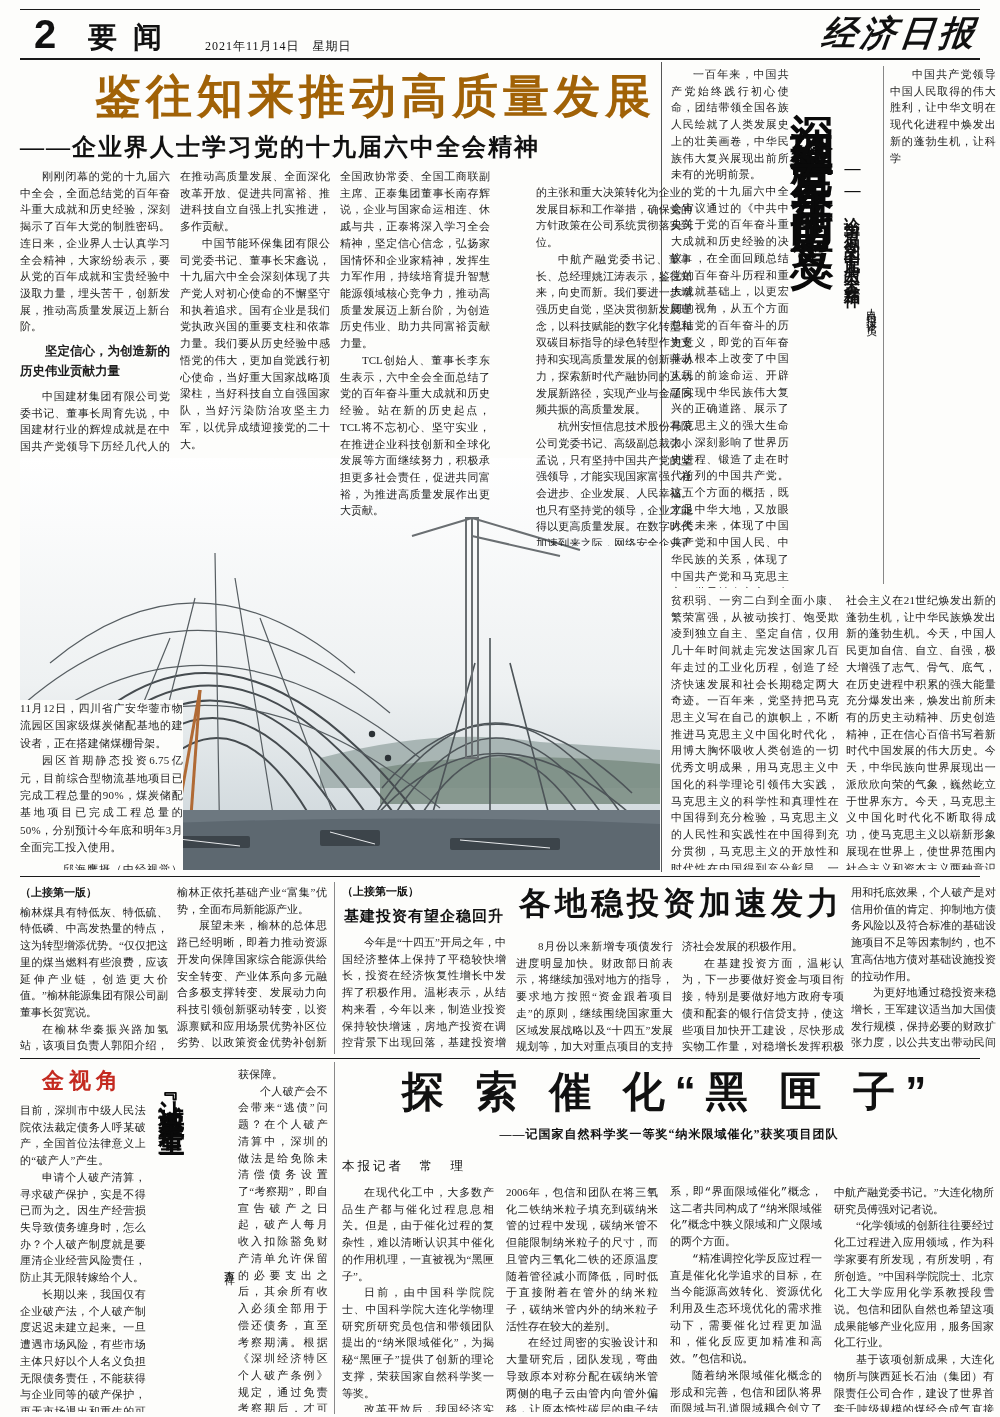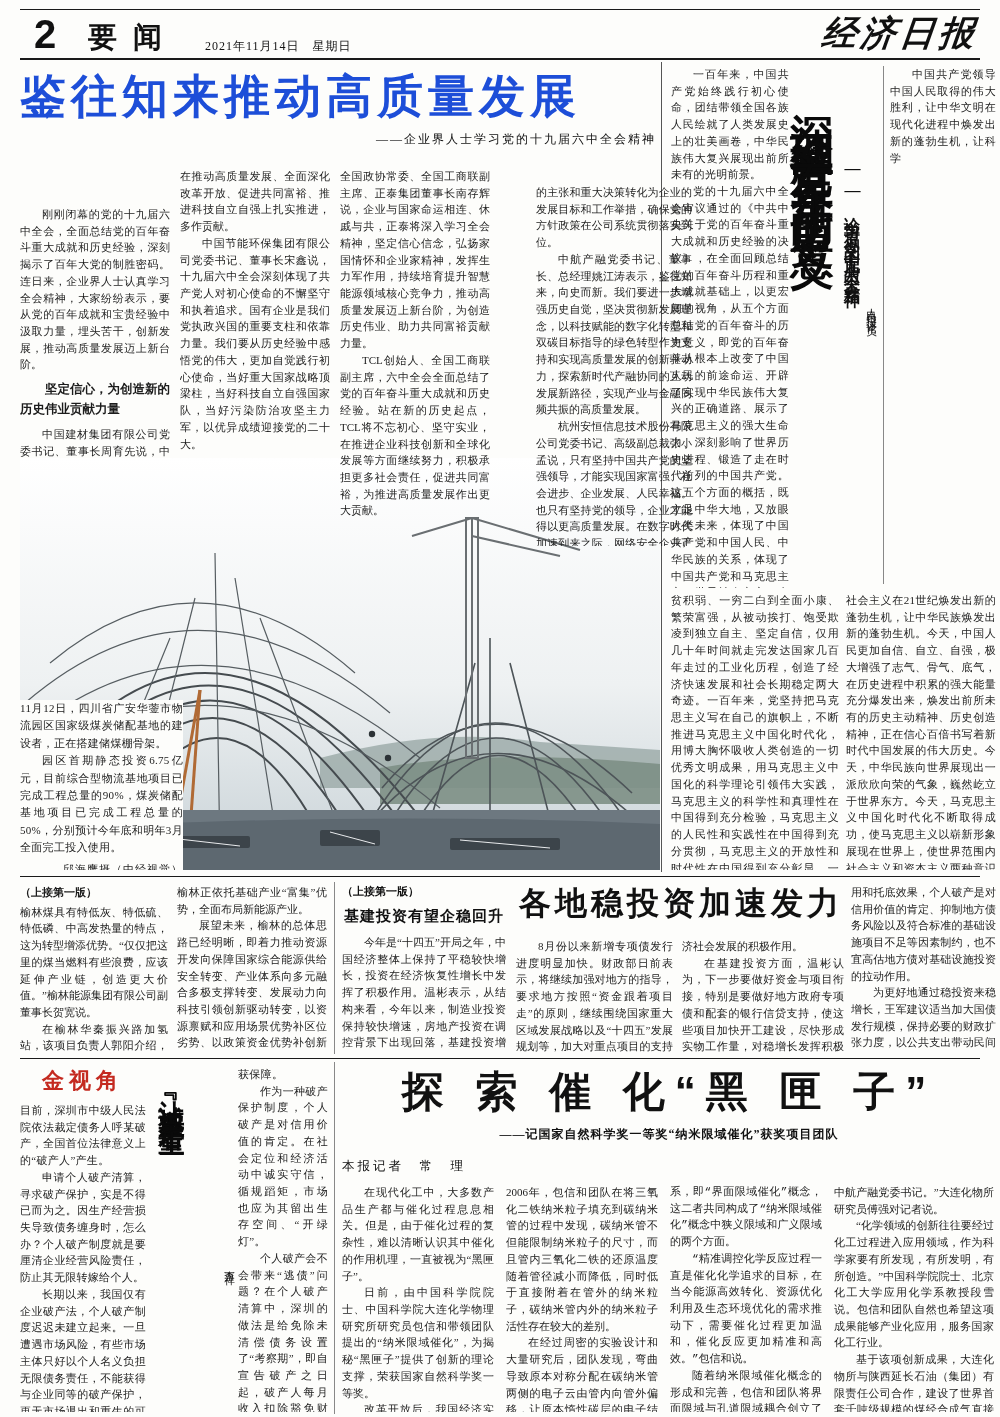--- a/index.html
+++ b/index.html
@@ -11,52 +11,52 @@
   .sans{font-family:"Liberation Sans","DejaVu Sans",sans-serif;}
   .col{position:absolute;overflow:hidden;font-size:11px;line-height:1.52;text-align:justify;color:#1c1c1c;}
   .kai{color:#222;letter-spacing:.3px;}
   .blk{margin:0;}
   .blk.p{text-indent:2em;}
   .blk.cont{text-indent:0;}
   .blk.lead{text-indent:0;font-weight:700;margin-bottom:3px;}
   .blk.h{font-family:"Liberation Sans",sans-serif;font-weight:700;font-size:12.5px;line-height:1.55;margin:7px 0;text-indent:2em;text-align:left;}
   .blk.credit{text-indent:0;text-align:right;margin-top:5px;letter-spacing:1px;}
   .vtext{writing-mode:vertical-rl;text-orientation:upright;}
-  .headline-main{font-family:Liberation Mono, monospace;font-weight:700;font-size:46px;letter-spacing:5px;text-align:left;color:#1d4ed8;}
-  .headline-sub{font-weight:400;font-size:12px;text-align:right;letter-spacing:2px;}
+  .headline-main{font-family:Liberation Mono, monospace;font-weight:700;font-size:46px;letter-spacing:5px;text-align:right;color:#a16207;}
+  .headline-sub{font-weight:700;font-size:24px;text-align:left;letter-spacing:2px;}
   .byline{text-align:left;font-size:12.5px;letter-spacing:3px;}
   .center-head{font-family:"Liberation Sans",sans-serif;font-weight:700;text-align:center;}
 </style>
 </head>
 <body>
 
 <div class="page">
 
   <div class="hrule" style="left:20px;top:9px;width:960px;"></div>
   <div class="abs sans" style="left:34px;top:12px;font-size:40px;font-weight:700;">2</div>
   <div class="abs" style="left:88px;top:18px;font-size:29px;font-weight:700;letter-spacing:16px;">要闻</div>
   <div class="abs" style="left:205px;top:38px;font-size:12px;letter-spacing:1px;">2021年11月14日　星期日</div>
   <div class="abs" style="right:22px;top:10px;font-size:35px;font-weight:700;font-style:italic;transform:skewX(-6deg);letter-spacing:4px;">经济日报</div>
   <div class="hrule" style="left:20px;top:58px;width:960px;height:2px;"></div>
 
   <div class="abs headline-main" style="left:20px;top:66px;width:636px;">鉴往知来推动高质量发展</div>
   <div class="abs headline-sub" style="left:20px;top:131px;width:636px;">——企业界人士学习党的十九届六中全会精神</div>
 
-  <div class="col" style="left:20px;top:168px;width:150px;height:288px;margin-top:38px;">
+  <div class="col" style="left:20px;top:168px;width:150px;height:288px;">
       <div class="blk p">刚刚闭幕的党的十九届六中全会，全面总结党的百年奋斗重大成就和历史经验，深刻揭示了百年大党的制胜密码。连日来，企业界人士认真学习全会精神，大家纷纷表示，要从党的百年成就和宝贵经验中汲取力量，埋头苦干，创新发展，推动高质量发展迈上新台阶。</div>
       <div class="blk h">坚定信心，为创造新的历史伟业贡献力量</div>
       <div class="blk p">中国建材集团有限公司党委书记、董事长周育先说，中国建材行业的辉煌成就是在中国共产党领导下历经几代人的艰苦奋斗取得的。我们要深入学习六中全会精神，坚持党的领导、加强党的建设，探索新时代建材行业新的发展路径。要强化创新，推动基础建材持续优化升级，推动新材料业务蓬勃发展，推动国际工程技术服务稳健拓展，引领我国建材行业不断登顶。</div>
     </div>
   <div class="col" style="left:180px;top:168px;width:150px;height:288px;">
       <div class="blk cont">在推动高质量发展、全面深化改革开放、促进共同富裕、推进科技自立自强上扎实推进，多作贡献。</div>
       <div class="blk p">中国节能环保集团有限公司党委书记、董事长宋鑫说，十九届六中全会深刻体现了共产党人对初心使命的不懈坚守和执着追求。国有企业是我们党执政兴国的重要支柱和依靠力量。我们要从历史经验中感悟党的伟大，更加自觉践行初心使命，当好重大国家战略顶梁柱，当好科技自立自强国家队，当好污染防治攻坚主力军，以优异成绩迎接党的二十大。</div>
     </div>
   <div class="col" style="left:340px;top:168px;width:150px;height:360px;z-index:3;">
       <div class="blk cont">全国政协常委、全国工商联副主席、正泰集团董事长南存辉说，企业与国家命运相连、休戚与共，正泰将深入学习全会精神，坚定信心信念，弘扬家国情怀和企业家精神，发挥生力军作用，持续培育提升智慧能源领域核心竞争力，推动高质量发展迈上新台阶，为创造历史伟业、助力共同富裕贡献力量。</div>
-      <div class="blk p">TCL创始人、全国工商联副主席，六中全会全面总结了党的百年奋斗重大成就和历史经验。站在新的历史起点，TCL将不忘初心、坚守实业，在推进企业科技创新和全球化发展等方面继续努力，积极承担更多社会责任，促进共同富裕，为推进高质量发展作出更大贡献。</div>
+      <div class="blk p">TCL创始人、董事长李东生表示，六中全会全面总结了党的百年奋斗重大成就和历史经验。站在新的历史起点，TCL将不忘初心、坚守实业，在推进企业科技创新和全球化发展等方面继续努力，积极承担更多社会责任，促进共同富裕，为推进高质量发展作出更大贡献。</div>
       <div class="blk h">加强党建，引领企业高质量发展</div>
     </div>
   <div class="col" style="left:500px;top:184px;width:156px;height:362px;z-index:3;margin-left:36px;">
       <div class="blk cont">的主张和重大决策转化为企业的发展目标和工作举措，确保党的方针政策在公司系统贯彻落实到位。</div>
       <div class="blk p">中航产融党委书记、董事长、总经理姚江涛表示，鉴往知来，向史而新。我们要进一步增强历史自觉，坚决贯彻新发展理念，以科技赋能的数字化转型和双碳目标指导的绿色转型作为支持和实现高质量发展的创新驱动力，探索新时代产融协同的互动发展新路径，实现产业与金融同频共振的高质量发展。</div>
       <div class="blk p">杭州安恒信息技术股份有限公司党委书记、高级副总裁张小孟说，只有坚持中国共产党的坚强领导，才能实现国家富强、社会进步、企业发展、人民幸福。也只有坚持党的领导，企业才能得以更高质量发展。在数字时代加速到来之际，网络安全企业正肩负前所未有的重任。高度重视思想政治建设、加强党员队伍建设，是支撑我们完成使命的信心源泉。</div>
     </div>
 
   <div class="abs" style="left:20px;top:458px;width:640px;height:412px;z-index:1;">
     <svg width="640" height="412" viewBox="0 0 640 412" xmlns="http://www.w3.org/2000/svg">
@@ -192,21 +192,20 @@
 
   <div class="col kai" style="left:20px;top:1102px;width:126px;height:310px;">
       <div class="blk cont">目前，深圳市中级人民法院依法裁定债务人呼某破产，全国首位法律意义上的“破产人”产生。</div>
       <div class="blk p">申请个人破产清算，寻求破产保护，实是不得已而为之。因生产经营损失导致债务缠身时，怎么办？个人破产制度就是要厘清企业经营风险责任，防止其无限转嫁给个人。</div>
       <div class="blk p">长期以来，我国仅有企业破产法，个人破产制度迟迟未建立起来。一旦遭遇市场风险，有些市场主体只好以个人名义负担无限债务责任，不能获得与企业同等的破产保护，更无市场退出和重生的可能。</div>
     </div>
   <div class="abs vtext" style="left:154px;top:1080px;height:300px;font-size:26px;font-weight:700;letter-spacing:3px;color:#0a0a0a;">让『诚实但不幸』者重生</div>
   <div class="abs vtext" style="left:222px;top:1262px;height:70px;font-size:10.5px;letter-spacing:2px;">李万祥</div>
   <div class="col kai" style="left:238px;top:1066px;width:90px;height:346px;">
       <div class="blk cont">获保障。</div>
-      <div class="blk p">作为一种破产保护制度，个人破产是对信用价值的肯定。在社会定位和经济活动中诚实守信，循规蹈矩，市场也应为其留出生存空间、“开绿灯”。</div>
       <div class="blk p">个人破产会不会带来“逃债”问题？在个人破产清算中，深圳的做法是给免除未清偿债务设置了“考察期”，即自宣告破产之日起，破产人每月收入扣除豁免财产清单允许保留的必要支出之后，其余所有收入必须全部用于偿还债务，直至考察期满。根据《深圳经济特区个人破产条例》规定，通过免责考察期后，才可免去剩余债务。</div>
     </div>
 
   <div class="vrule" style="left:334px;top:1062px;height:352px;background:#888;"></div>
 
   <div class="abs center-head" style="left:342px;top:1064px;width:654px;font-size:42px;letter-spacing:10px;">探 索 催 化“黑 匣 子”</div>
   <div class="abs" style="left:342px;top:1126px;width:654px;text-align:center;font-size:12px;font-weight:700;letter-spacing:1px;">——记国家自然科学奖一等奖“纳米限域催化”获奖项目团队</div>
   <div class="abs byline" style="left:342px;top:1158px;width:654px;">本报记者　常　理</div>
 
   <div class="col" style="left:342px;top:1184px;width:152px;height:228px;">

